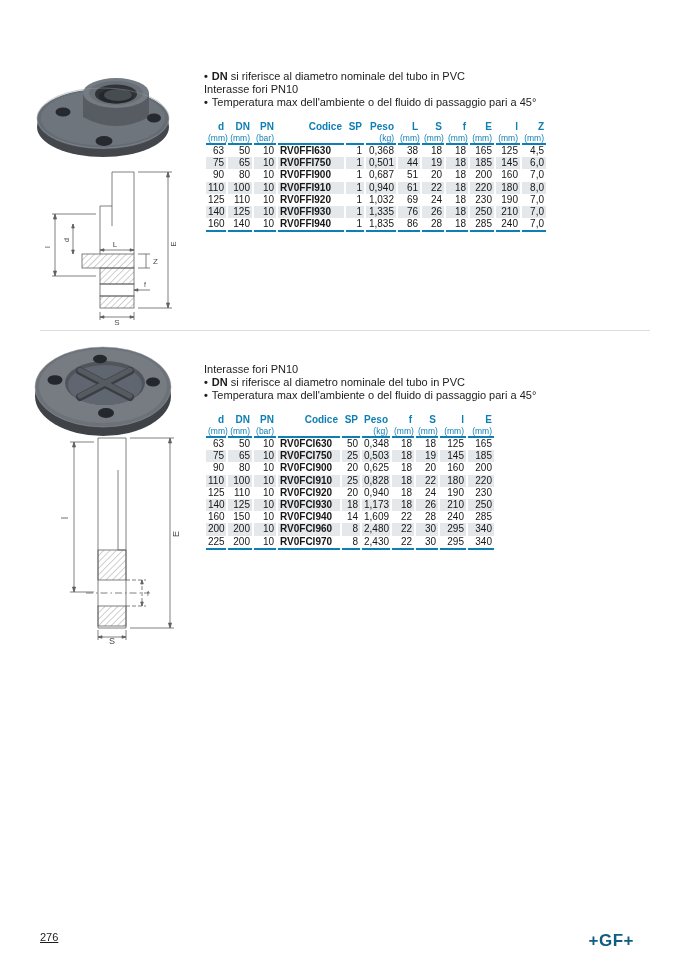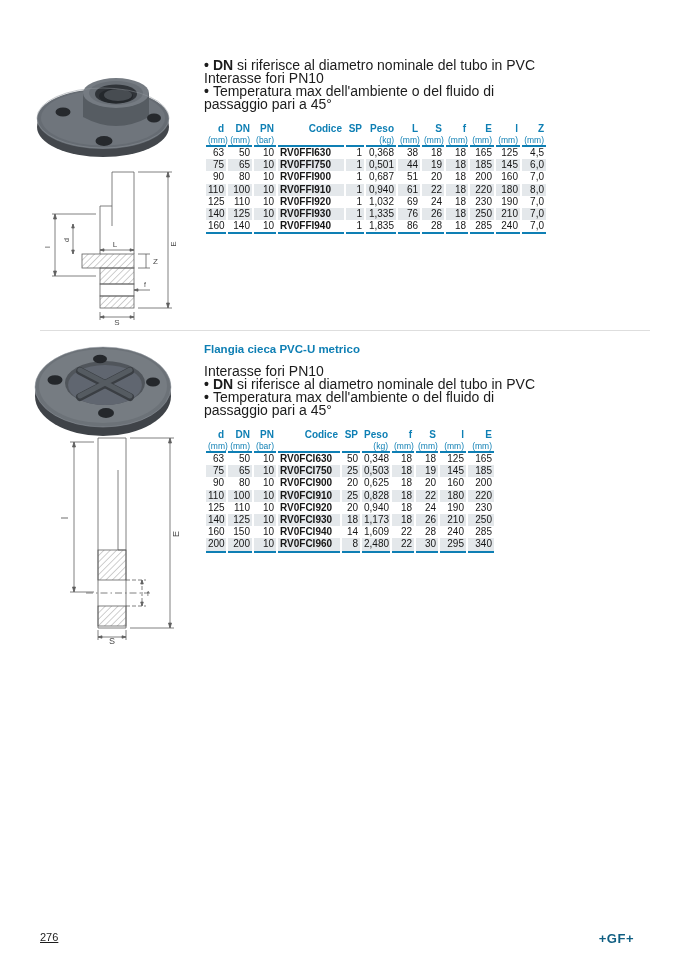--- a/index.html
+++ b/index.html
@@ -13,21 +13,21 @@
   html,body{margin:0;padding:0;}
   body{
     width:690px;height:971px;position:relative;background:#ffffff;
     font-family:"Liberation Sans", sans-serif;color:var(--text);
     overflow:hidden;
   }
   .abs{position:absolute;}
   .section-title{
     color:var(--accent);font-weight:bold;font-size:11.5px;line-height:13px;
   }
-  .notes{margin-top:9px;font-size:14px;line-height:13px;color:#1c1c1c;}
+  .notes{margin-top:20px;font-size:11px;line-height:13px;color:#1c1c1c;}
   .note-line .bullet{font-weight:bold;margin-right:4px;}
   .note-line .bold{font-weight:bold;}
   table{
     border-collapse:separate;border-spacing:2px 0;table-layout:fixed;
     font-size:10px;color:#161616;margin-top:11px;
   }
   th{
     color:var(--accent);font-weight:bold;text-align:right;
     padding:0 2px;font-size:10px;line-height:13px;white-space:nowrap;
   }
@@ -35,21 +35,21 @@
   th.unit{font-weight:normal;font-size:8.5px;line-height:10px;
     border-bottom:2px solid var(--accent);padding-bottom:0;}
   td{
     text-align:right;padding:0 2px;line-height:12.2px;white-space:nowrap;
   }
   tr.shade td{background:var(--shade);}
   td.codice{text-align:left;font-weight:bold;margin-top:20px;}
   tbody tr:last-child td{border-bottom:2px solid var(--accent);}
   .divider{border-top:1px solid var(--divider);height:0;}
   .page-number{font-size:11px;color:#1c1c1c;text-decoration:underline;}
-  .brand-logo{font-size:13px;font-weight:bold;color:var(--brand);letter-spacing:0.5px;}
+  .brand-logo{font-size:17px;font-weight:bold;color:var(--brand);letter-spacing:0.5px;}
   svg text{font-family:"Liberation Sans", sans-serif;fill:#4a4a4a;}
 </style>
 </head>
 <body>
 
 <div class="abs" style="left:30px;top:55px;">
   <svg width="150" height="110" viewBox="0 0 150 110">
 
     <ellipse cx="73" cy="72" rx="66" ry="30" fill="#43474c"></ellipse>
     <ellipse cx="73" cy="64" rx="66" ry="30" fill="#666c73"></ellipse>
@@ -330,21 +330,20 @@
     <path d="M 40 207 L 44 205.8 L 44 208.2 Z M 68 207 L 64 205.8 L 64 208.2 Z" fill="#5f5f5f"></path>
 
     <text x="10" y="88" font-size="9" stroke="none" transform="rotate(-90 10 88)" text-anchor="middle">l</text>
     <text x="121" y="104" font-size="9" stroke="none" transform="rotate(-90 121 104)" text-anchor="middle">E</text>
     <text x="89" y="166" font-size="7" stroke="none">f</text>
     <text x="54" y="214" font-size="9" stroke="none" text-anchor="middle">S</text>
   </svg>
 </div>
 
 <div class="abs" style="left:204px;top:343px;width:350px;">
-  <div class="section-title">Flangia cieca PVC-U metrico</div>
   <div class="notes">
       <div class="note-line"><span>Interasse fori PN10</span></div>
       <div class="note-line"><span class="bullet">•</span><span class="bold">DN</span><span> si riferisce al diametro nominale del tubo in PVC</span></div>
       <div class="note-line"><span class="bullet">•</span><span>Temperatura max dell'ambiente o del fluido di passaggio pari a 45°</span></div>
     </div>
   <table style="width:292px;">
       <colgroup>
         <col style="width: 20px;">
         <col style="width: 24px;">
         <col style="width: 22px;">
@@ -472,18 +471,30 @@
           <td>200</td>
           <td>10</td>
           <td class="codice">RV0FCI960</td>
           <td>8</td>
           <td>2,480</td>
           <td>22</td>
           <td>30</td>
           <td>295</td>
           <td>340</td>
         </tr>
+        <tr>
+          <td>225</td>
+          <td>200</td>
+          <td>10</td>
+          <td class="codice">RV0FCI970</td>
+          <td>8</td>
+          <td>2,430</td>
+          <td>22</td>
+          <td>30</td>
+          <td>295</td>
+          <td>340</td>
+        </tr>
       </tbody>
     </table>
 </div>
 
 <div class="abs page-number" style="left:40px;top:931px;">276</div>
 <div class="abs brand-logo" style="right:56px;top:931px;">+GF+</div>
 
 </body></html>

